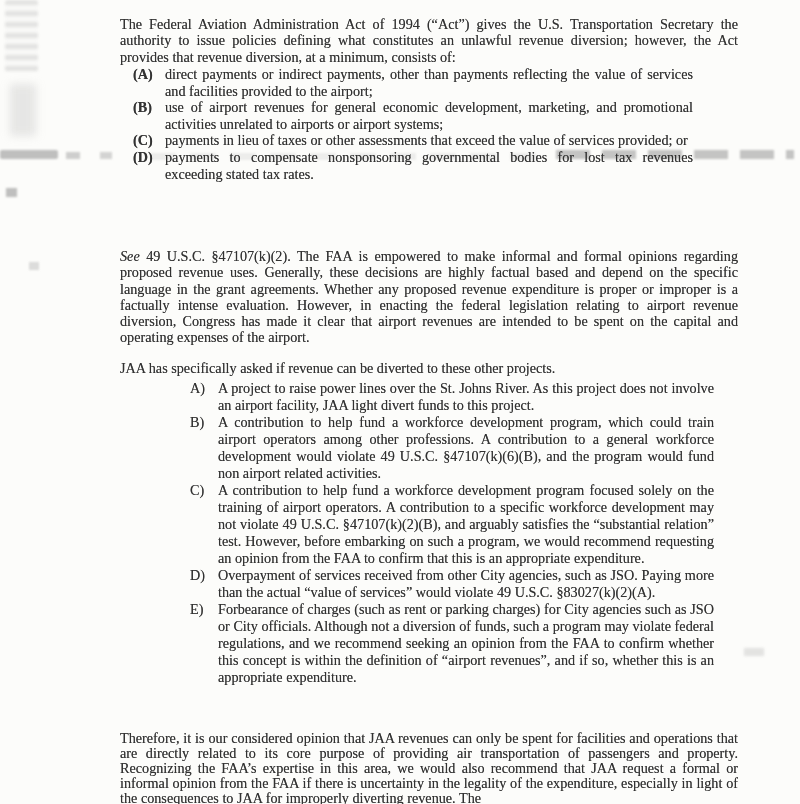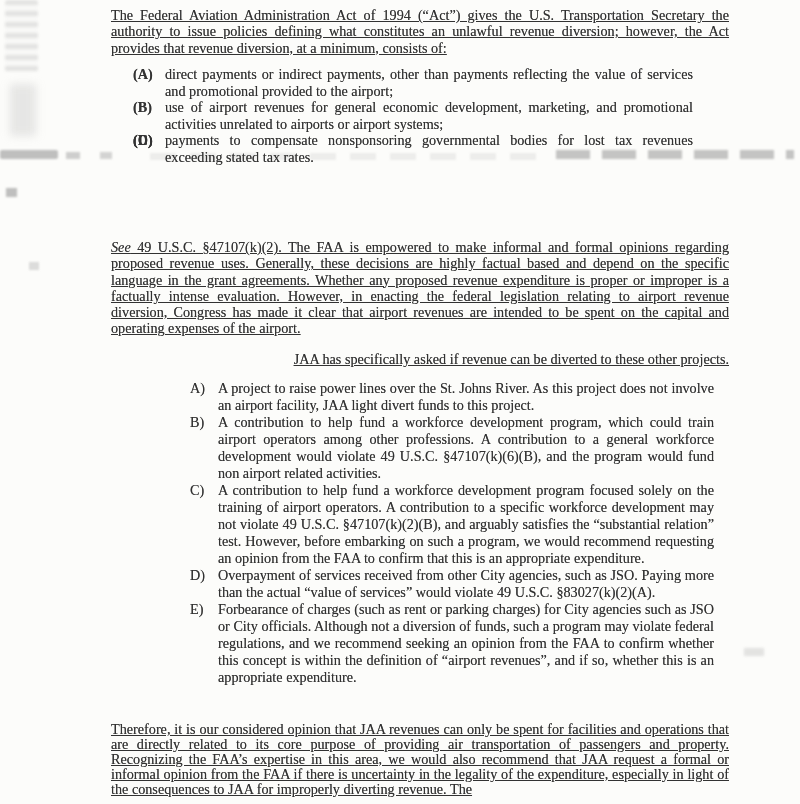--- a/index.html
+++ b/index.html
@@ -23,29 +23,28 @@
     position: absolute;
     left: 105px;
     top: 0;
     width: 620px;
     height: 804px;
     font-size: 14.2px;
     text-shadow: 0 0 0.55px rgba(50,50,50,0.65);
   }
   .para {
     position: absolute;
-    margin: 6px;
+    margin: 15px;
     width: 618px;
     text-align: justify;
     line-height: 16.3px;
-    text-decoration: underline;
   }
   #p1 { top: 1px; }
   #p2 { top: 233px; }
-  #p3 { top: 345px; text-align: right; }
+  #p3 { top: 345px; text-align: left; }
   #p4 { top: 716px; line-height: 15px; }
   .lead-italic { font-style: italic; }
   .list {
     position: absolute;
     margin: 0;
     padding: 0;
     list-style: none;
   }
   #list1 {
     top: 66px;
@@ -153,28 +152,29 @@
   <div class="artifact art-mark2"></div>
   <div class="artifact art-mark3"></div>
 
   <div class="content">
 
     <p id="p1" class="para">The Federal Aviation Administration Act of 1994 (“Act”) gives the U.S. Transportation Secretary the authority to issue policies defining what constitutes an unlawful revenue diversion; however, the Act provides that revenue diversion, at a minimum, consists of:</p>
 
     <ol id="list1" class="list">
       <li class="list-item">
         <span class="list-label">(A)</span>
-        <span>direct payments or indirect payments, other than payments reflecting the value of services and promotional provided to the airport;</span>
+        <span>direct payments or indirect payments, other than payments reflecting the value of services and facilities provided to the airport;</span>
       </li>
       <li class="list-item">
         <span class="list-label">(B)</span>
         <span>use of airport revenues for general economic development, marketing, and promotional activities unrelated to airports or airport systems;</span>
       </li>
       <li class="list-item">
         <span class="list-label">(C)</span>
+        <span>payments in lieu of taxes or other assessments that exceed the value of services provided; or</span>
       </li>
       <li class="list-item">
         <span class="list-label">(D)</span>
         <span>payments to compensate nonsponsoring governmental bodies for lost tax revenues exceeding stated tax rates.</span>
       </li>
     </ol>
 
     <p id="p2" class="para">
       <span class="lead-italic">See</span><span> 49 U.S.C. §47107(k)(2).  The FAA is empowered to make informal and formal opinions regarding proposed revenue uses.  Generally, these decisions are highly factual based and depend on the specific language in the grant agreements.  Whether any proposed revenue expenditure is proper or improper is a factually intense evaluation.  However, in enacting the federal legislation relating to airport revenue diversion, Congress has made it clear that airport revenues are intended to be spent on the capital and operating expenses of the airport.</span>
     </p>

